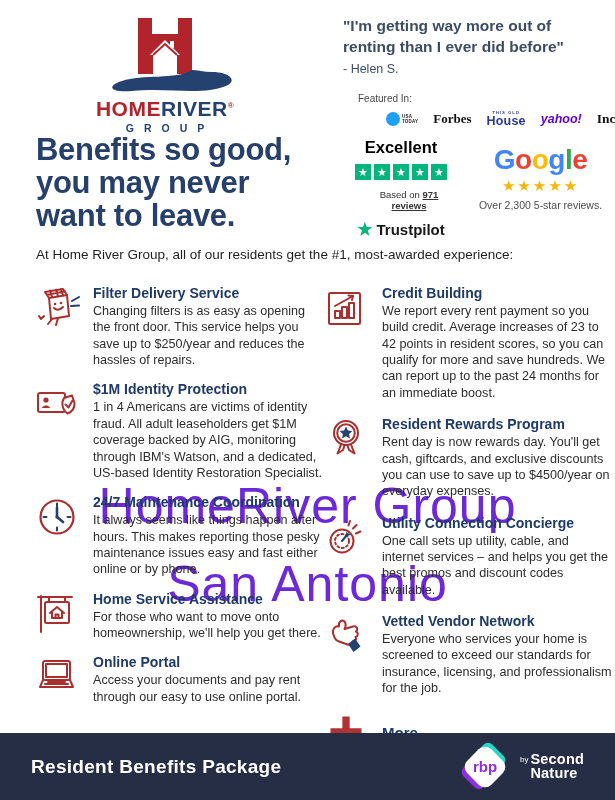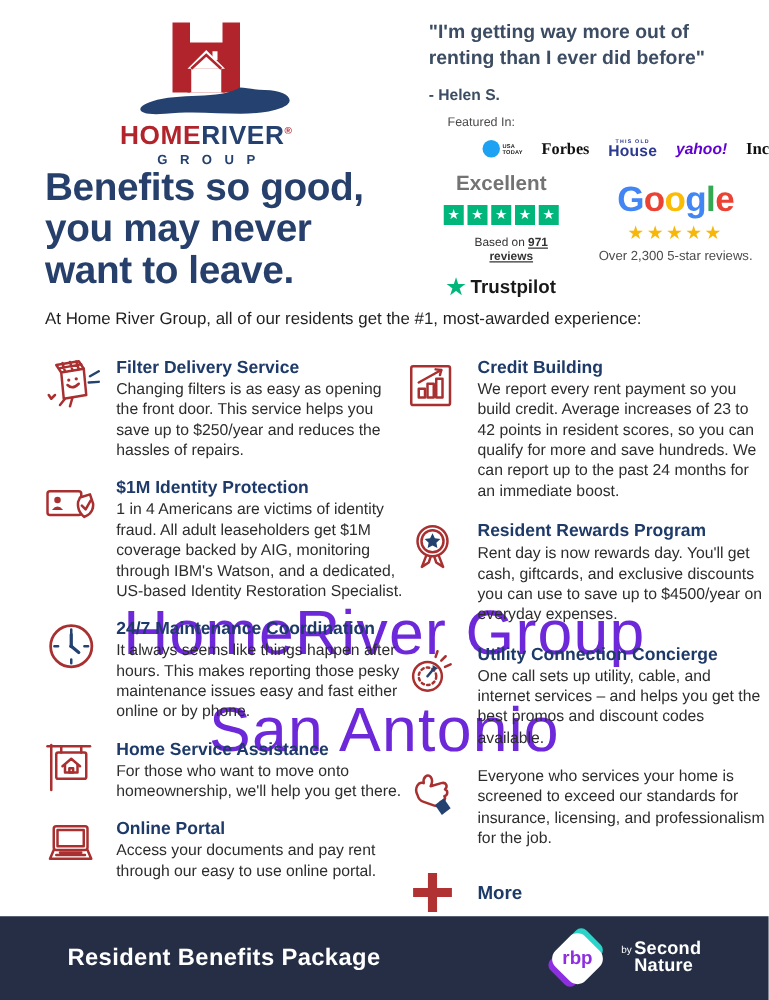--- a/index.html
+++ b/index.html
@@ -14,42 +14,42 @@
   .logo{position:absolute;left:70px;top:14px;width:190px;text-align:center;z-index:2;}
   .logo svg{display:block;margin:0 auto;}
   .logo-text{font-size:21px;font-weight:700;letter-spacing:.5px;line-height:1;margin-top:-2px;}
   .logo-text .home{color:#b2242b;}
   .logo-text .river{color:#24416f;}
   .logo-text sup{color:#b2242b;font-size:8px;font-weight:700;}
   .logo-group{color:#24416f;font-size:10.5px;font-weight:700;letter-spacing:10px;margin-top:3px;text-indent:10px;}
 
   
   .quote{position:absolute;left:343px;top:16px;width:270px;color:#3c4d63;font-size:15.5px;font-weight:700;line-height:1.35;z-index:2;}
-  .quote-attr{margin-top:10px;font-size:12.5px;font-weight:700;color:#3c4d63;}
+  .quote-attr{margin-top:3px;font-size:12.5px;font-weight:400;color:#3c4d63;}
 
   
   .featured{position:absolute;left:358px;top:93px;z-index:2;}
   .featured-label{font-size:10px;color:#4a4a4a;}
   .featured-row{display:flex;align-items:center;gap:15px;margin-top:7px;padding-left:28px;}
   .usat{display:flex;align-items:center;gap:2px;}
   .usat-circle{width:14px;height:14px;border-radius:50%;background:#1da1f2;}
   .usat-txt{font-size:4.5px;font-weight:700;color:#1a1a1a;line-height:1.15;letter-spacing:.2px;}
   .forbes{font-family:"Liberation Serif",serif;font-weight:700;font-size:13px;color:#111;}
   .toh{color:#2b3990;text-align:center;line-height:1;}
   .toh-top{font-size:4.2px;font-weight:700;letter-spacing:1px;display:block;}
   .toh-main{font-size:12.5px;font-weight:800;display:block;letter-spacing:.2px;}
   .yahoo{color:#5f01d1;font-weight:800;font-style:italic;font-size:12.5px;}
   .inc{font-family:"Liberation Serif",serif;font-weight:700;font-size:13.5px;color:#111;}
 
   
   .headline{position:absolute;left:36px;top:133px;font-size:31px;font-weight:800;color:#27406b;line-height:1.07;letter-spacing:-.3px;z-index:2;}
 
   
   .tp{position:absolute;left:349px;top:138px;width:104px;text-align:center;z-index:2;}
-  .tp-excellent{font-size:16.5px;font-weight:800;color:#737373;}
+  .tp-excellent{font-size:16.5px;font-weight:800;color:#000000;}
   .tp-stars{display:flex;justify-content:center;gap:3px;margin-top:7px;}
   .tp-star{width:16px;height:16px;background:#00b67a;display:flex;align-items:center;justify-content:center;}
   .tp-star::after{content:"★";color:#fff;font-size:11px;line-height:1;}
   .tp-based{margin-top:9px;font-size:9.5px;color:#333;margin-left:16px;}
   .tp-based a{color:#333;font-weight:700;text-decoration:underline;}
   .tp-brand{margin-top:10px;font-size:15px;font-weight:800;color:#191919;display:flex;align-items:center;justify-content:center;gap:4px;}
   .tp-brand-star{color:#00b67a;font-size:17px;line-height:1;}
 
   
   .goog{position:absolute;left:468px;top:146px;width:145px;text-align:center;z-index:2;}
@@ -67,21 +67,21 @@
   .col-right{left:322px;width:292px;}
   .b-item{display:flex;gap:13px;margin-bottom:13px;}
   .col-right .b-item{margin-bottom:15px;}
   .b-icon{width:47px;flex:none;display:flex;justify-content:center;}
   .b-title{font-size:14px;font-weight:800;color:#1e3a68;margin-bottom:2px;}
   .b-desc{font-size:12.6px;color:#2d2d2d;line-height:1.3;}
   .b-item.more{align-items:center;}
   .b-item.more .b-title{font-size:15px;margin-bottom:0;}
 
   
-  .footer{position:absolute;left:0;right:0;bottom:0;height:67px;background:#252e44;display:flex;align-items:center;padding:0 54px;box-sizing:border-box;z-index:3;}
+  .footer{position:absolute;left:0;right:0;bottom:0;height:67px;background:#252e44;display:flex;align-items:center;padding:0 31px;box-sizing:border-box;z-index:3;}
   .footer-title{color:#fff;font-size:19px;font-weight:700;letter-spacing:.3px;}
   .footer-brand{margin-left:auto;display:flex;align-items:center;gap:9px;}
   .rbp-mark{position:relative;width:52px;height:52px;}
   .rbp-d{position:absolute;width:28px;height:28px;transform:rotate(45deg);border-radius:6px;}
   .rbp-d.cyan{background:#2bd4c8;left:15px;top:5px;}
   .rbp-d.purple{background:#8d2ee0;left:6px;top:17px;}
   .rbp-card{position:absolute;left:9px;top:9px;width:34px;height:34px;background:#fff;border-radius:9px;transform:rotate(45deg);}
   .rbp-txt{position:absolute;left:0;top:0;width:52px;height:52px;display:flex;align-items:center;justify-content:center;color:#8d2ee0;font-size:15px;font-weight:800;}
   .sn{color:#fff;display:flex;align-items:flex-start;gap:2px;justify-content:center;}
   .sn-by{font-size:8px;margin-top:2px;}
@@ -311,20 +311,21 @@
     </div>
 
     <div class="b-item">
       <div class="b-icon">
         <svg width="46" height="46" viewBox="0 0 46 46" fill="none" stroke="#a93030" stroke-width="2" stroke-linecap="round" stroke-linejoin="round">
           <path d="M11 23 C8 17 12 12 16 13.5 C15 9 19 5.5 21.5 8.5 C23.5 11 22.5 14 21.5 16 L30 13.5 C34 12.5 35.5 16 33 18.5 C35.5 19.5 35.5 23 32.5 24 C34 26 32.5 28.5 29.5 28.5 C30 31 27.5 32.5 24.5 31.5 L16 28.5 C12.5 27.5 11.5 25 11 23 Z"></path>
           <polygon fill="#24416f" stroke="none" points="25,31 32,25.5 37.5,33.5 30.5,39"></polygon>
         </svg>
       </div>
       <div class="b-text">
+        <div class="b-title">Vetted Vendor Network</div>
         <div class="b-desc">Everyone who services your home is screened to exceed our standards for insurance, licensing, and professionalism for the job.</div>
       </div>
     </div>
 
     <div class="b-item more">
       <div class="b-icon">
         <svg width="42" height="42" viewBox="0 0 46 46">
           <path fill="#b13232" d="M19 6 H27 V19 H40 V27 H27 V40 H19 V27 H6 V19 H19 Z"></path>
         </svg>
       </div>

